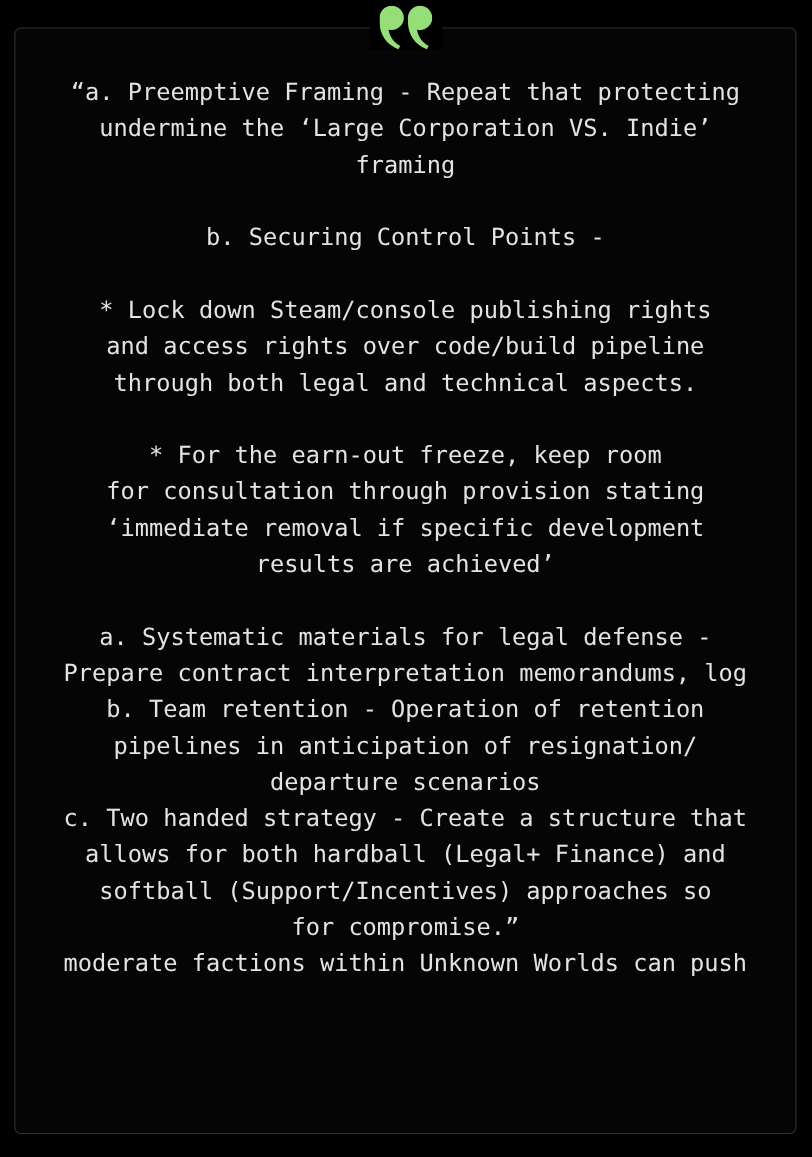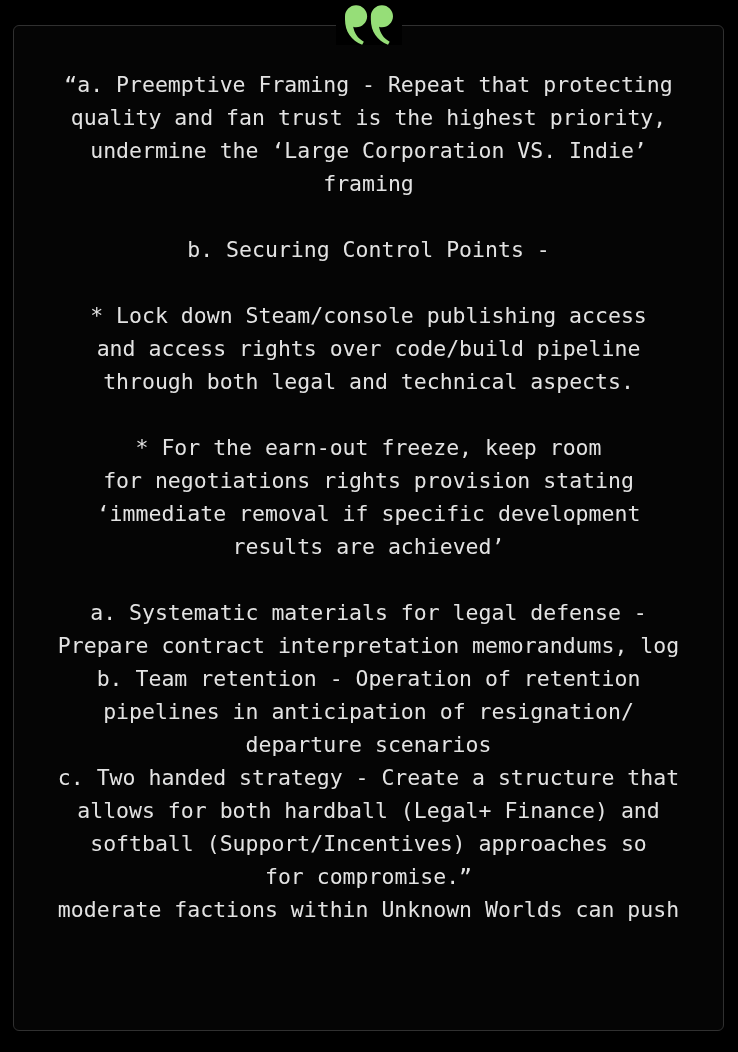--- a/index.html
+++ b/index.html
@@ -65,32 +65,31 @@
         <defs>
           <path id="qm" fill="currentColor" d="M12 0 C5.4 0 0 5.4 0 12 L0 15.5 C0 28.5 6.8 38.3 18.6 42.9 L20.4 39.6 C13.8 35.9 10 30.2 8.9 23.4 C9.9 23.8 11 24 12 24 C18.6 24 24 18.6 24 12 C24 5.4 18.6 0 12 0 Z"></path>
         </defs>
         <use href="#qm"></use>
         <use href="#qm" x="28"></use>
       </svg>
     </div>
 
     <div class="quote-text">
         <div class="quote-line">“a. Preemptive Framing - Repeat that protecting</div>
-        <div class="quote-line">quality and fan trust is the highest priority,</div>
         <div class="quote-line">undermine the ‘Large Corporation VS. Indie’</div>
         <div class="quote-line">framing</div>
         <div class="quote-line">&nbsp;</div>
         <div class="quote-line">b. Securing Control Points -</div>
         <div class="quote-line">&nbsp;</div>
-        <div class="quote-line">* Lock down Steam/console publishing access</div>
+        <div class="quote-line">* Lock down Steam/console publishing rights</div>
         <div class="quote-line">and access rights over code/build pipeline</div>
         <div class="quote-line">through both legal and technical aspects.</div>
         <div class="quote-line">&nbsp;</div>
         <div class="quote-line">* For the earn-out freeze, keep room</div>
-        <div class="quote-line">for negotiations rights provision stating</div>
+        <div class="quote-line">for consultation through provision stating</div>
         <div class="quote-line">‘immediate removal if specific development</div>
         <div class="quote-line">results are achieved’</div>
         <div class="quote-line">&nbsp;</div>
         <div class="quote-line">a. Systematic materials for legal defense -</div>
         <div class="quote-line">Prepare contract interpretation memorandums, log</div>
         <div class="quote-line">b. Team retention - Operation of retention</div>
         <div class="quote-line">pipelines in anticipation of resignation/</div>
         <div class="quote-line">departure scenarios</div>
         <div class="quote-line">c. Two handed strategy - Create a structure that</div>
         <div class="quote-line">allows for both hardball (Legal+ Finance) and</div>

